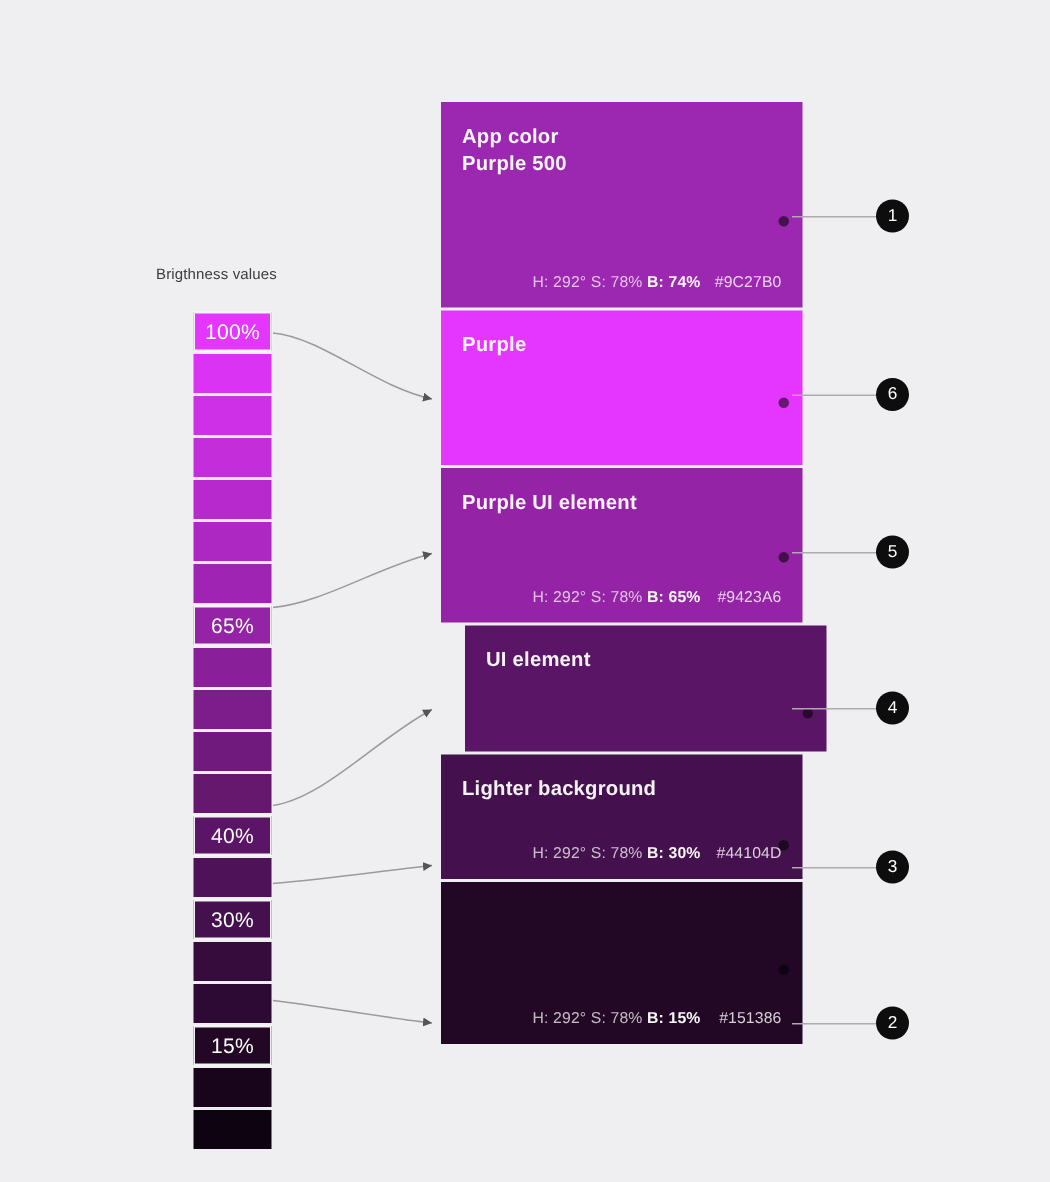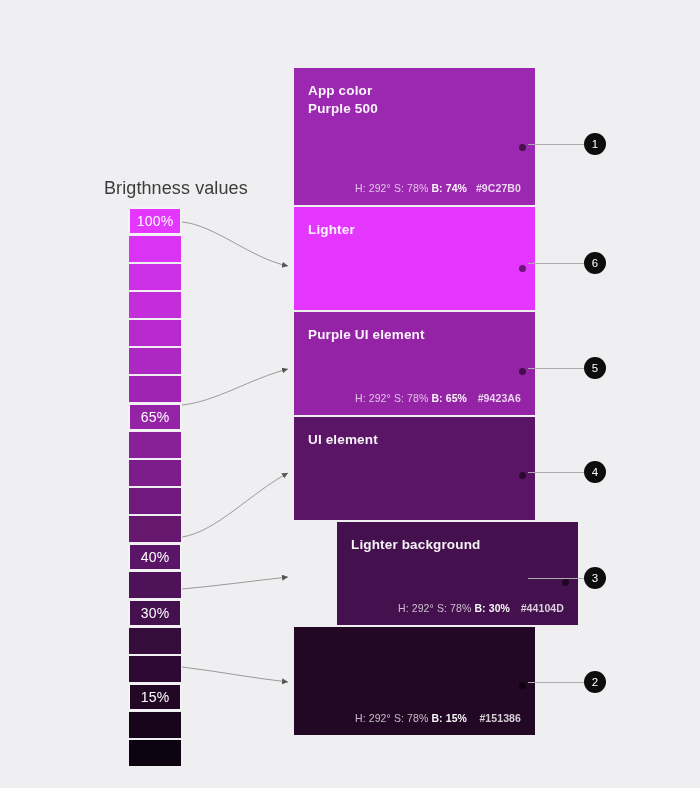--- a/index.html
+++ b/index.html
@@ -17,21 +17,21 @@
   }
 
   
   #brightness-section {
     position: absolute;
     left: 104px;
     top: 178px;
     width: 190px;
   }
   #brightness-title {
-    font-size: 18px;
+    font-size: 10px;
     color: #3c3c3c;
     letter-spacing: 0.1px;
     margin: 0 0 14px 0;
     white-space: nowrap;
   }
   #swatch-strip {
     position: absolute;
     left: 129px;
     top: 208px;
     width: 52px;
@@ -99,21 +99,20 @@
     color: rgba(255,255,255,0.72);
     white-space: nowrap;
   }
   .hsb b {
     color: rgba(255,255,255,0.97);
     font-weight: bold;
   }
   .hexval {
     color: rgba(255,255,255,0.80);
     white-space: nowrap;
-    font-weight: bold;
   }
   .card-dot {
     position: absolute;
     right: 9px;
     width: 7px;
     height: 7px;
     border-radius: 50%;
     background: rgba(0,0,0,0.55);
   }
 
@@ -205,36 +204,36 @@
     <div class="card" style="background: rgb(156, 39, 176); height: 137px;">
       <div class="card-title">App color
 Purple 500</div>
       <div class="card-dot" style="top: 76px;"></div>
       <div class="card-footer">
         <div class="hsb"><span>H: 292°</span> <span>S: 78%</span> <b>B:</b> <b>74%</b></div>
         <div class="hexval">#9C27B0</div>
       </div>
     </div>
     <div class="card" style="background: rgb(228, 54, 255); height: 103px;">
-      <div class="card-title">Lighter</div>
+      <div class="card-title">Purple</div>
       <div class="card-dot" style="top: 58px;"></div>
     </div>
     <div class="card" style="background: rgb(148, 35, 166); height: 103px;">
       <div class="card-title">Purple UI element</div>
       <div class="card-dot" style="top: 56px;"></div>
       <div class="card-footer">
         <div class="hsb"><span>H: 292°</span> <span>S: 78%</span> <b>B:</b> <b>65%</b></div>
         <div class="hexval">#9423A6</div>
       </div>
     </div>
-    <div class="card" style="background: rgb(91, 21, 102); height: 103px;">
+    <div class="card" style="background: rgb(91, 21, 102); height: 84px; margin-left: 16px;">
       <div class="card-title">UI element</div>
       <div class="card-dot" style="top: 55px;"></div>
     </div>
-    <div class="card" style="background: rgb(68, 16, 77); height: 103px; margin-left: 43px;">
+    <div class="card" style="background: rgb(68, 16, 77); height: 83px;">
       <div class="card-title">Lighter background</div>
       <div class="card-dot" style="top: 57px;"></div>
       <div class="card-footer">
         <div class="hsb"><span>H: 292°</span> <span>S: 78%</span> <b>B:</b> <b>30%</b></div>
         <div class="hexval">#44104D</div>
       </div>
     </div>
     <div class="card" style="background: rgb(35, 8, 38); height: 108px;">
       <div class="card-dot" style="top: 55px;"></div>
       <div class="card-footer">

